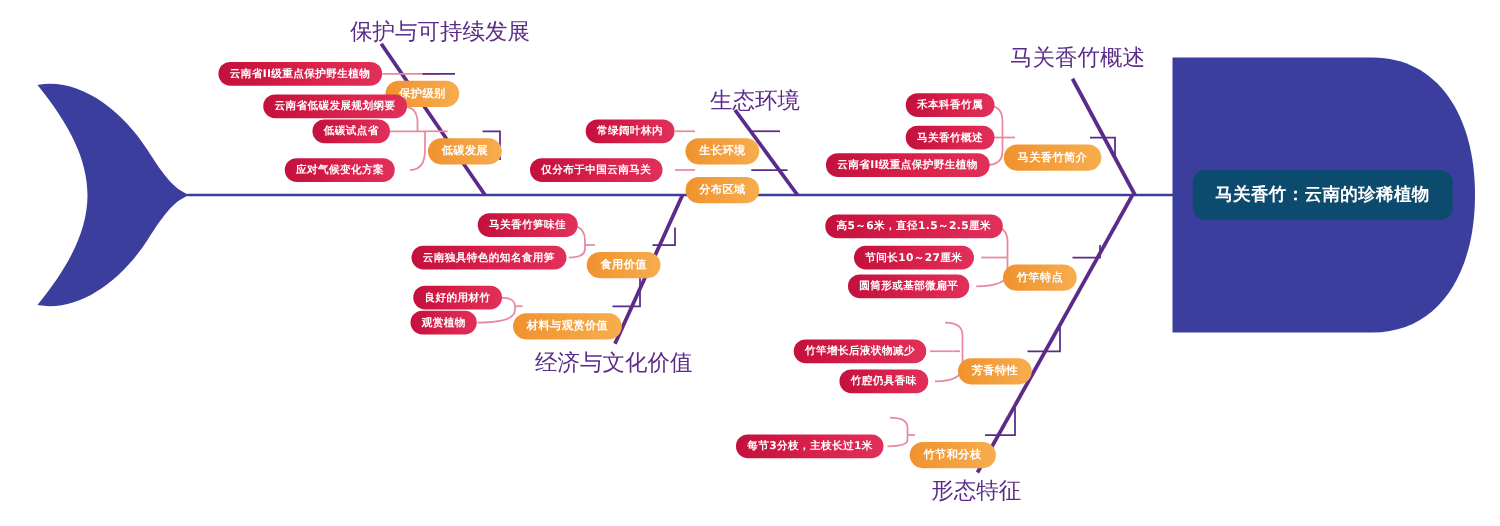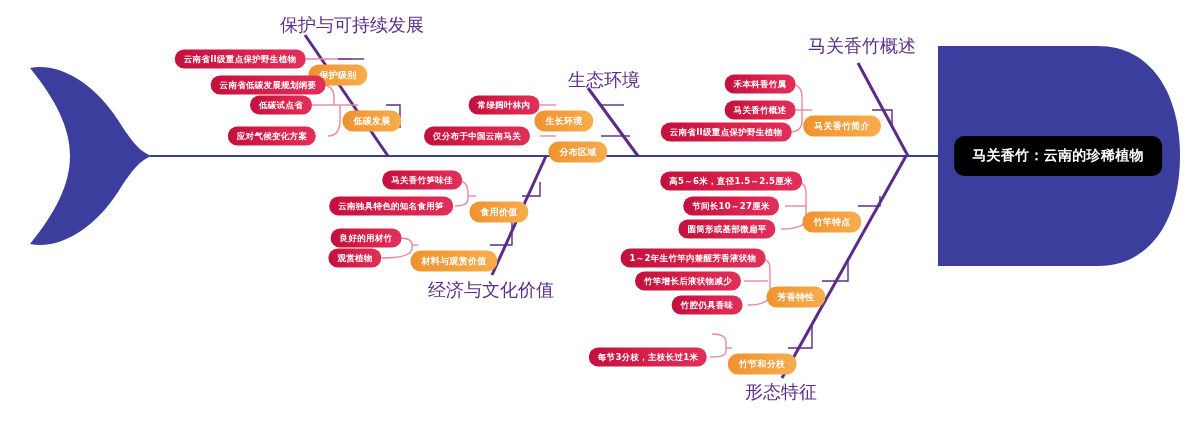--- a/index.html
+++ b/index.html
@@ -7,21 +7,21 @@
        font-family:"DejaVu Sans","Liberation Sans",sans-serif;}
   #stage{position:relative;width:1200px;height:421px;}
   #fishbone{position:absolute;left:0;top:0;width:1200px;height:421px;}
 
   .node{position:absolute;transform:translate(-50%,-50%);
         border-radius:14px;color:#ffffff;white-space:nowrap;
         display:flex;align-items:center;justify-content:center;
         text-align:center;letter-spacing:.3px;}
   .node.cause{background:#d71345;font-size:8.5px;height:19px;padding:0 9px;font-weight:bold;}
   .node.sub{background:#f5a33c;font-size:9px;height:21px;padding:0 11px;font-weight:bold;margin-top:16px;}
-  .node.head{background:#000000;font-size:14px;font-weight:bold;
+  .node.head{background:#0c4a6e;font-size:14px;font-weight:bold;
              height:40px;padding:0 18px;border-radius:10px;}
 
   .catlabel{position:absolute;transform:translate(-50%,-50%);
             color:#5b2b8a;font-size:18px;white-space:nowrap;font-weight:normal;}
 
   
   .node.cause{background:linear-gradient(90deg,#c3103c 0%,#d9214b 55%,#e0305a 100%);}
   .node.sub{background:linear-gradient(90deg,#f0922e 0%,#f7ad4e 100%);}
 </style>
 </head>
@@ -103,21 +103,21 @@
   <div class="node head" style="left:1058px;top:156px">马关香竹：云南的珍稀植物</div>
 
   <div class="node sub" style="left:338px;top:59px">保护级别</div>
   <div class="node cause" style="left:240px;top:59px">云南省II级重点保护野生植物</div>
 
   <div class="node sub" style="left:372px;top:105px">低碳发展</div>
   <div class="node cause" style="left:268px;top:85px">云南省低碳发展规划纲要</div>
   <div class="node cause" style="left:281px;top:105px">低碳试点省</div>
   <div class="node cause" style="left:272px;top:136px">应对气候变化方案</div>
 
-  <div class="node sub" style="left:564px;top:105px">生长环境</div>
+  <div class="node sub" style="left:578px;top:105px">生长环境</div>
   <div class="node cause" style="left:504px;top:105px">常绿阔叶林内</div>
 
   <div class="node sub" style="left:578px;top:136px">分布区域</div>
   <div class="node cause" style="left:477px;top:136px">仅分布于中国云南马关</div>
 
   <div class="node sub" style="left:842px;top:110px">马关香竹简介</div>
   <div class="node cause" style="left:760px;top:84px">禾本科香竹属</div>
   <div class="node cause" style="left:760px;top:110px">马关香竹概述</div>
   <div class="node cause" style="left:726px;top:132px">云南省II级重点保护野生植物</div>
 
@@ -128,20 +128,19 @@
   <div class="node sub" style="left:454px;top:245px">材料与观赏价值</div>
   <div class="node cause" style="left:366px;top:238px">良好的用材竹</div>
   <div class="node cause" style="left:355px;top:258px">观赏植物</div>
 
   <div class="node sub" style="left:832px;top:206px">竹竿特点</div>
   <div class="node cause" style="left:731px;top:181px">高5～6米，直径1.5～2.5厘米</div>
   <div class="node cause" style="left:731px;top:206px">节间长10～27厘米</div>
   <div class="node cause" style="left:727px;top:229px">圆筒形或基部微扁平</div>
 
   <div class="node sub" style="left:796px;top:281px">芳香特性</div>
-  <div class="node cause" style="left:693px;top:258px">1～2年生竹竿内兼醒芳香液状物</div>
   <div class="node cause" style="left:688px;top:281px">竹竿增长后液状物减少</div>
   <div class="node cause" style="left:707px;top:305px">竹腔仍具香味</div>
 
   <div class="node sub" style="left:762px;top:348px">竹节和分枝</div>
   <div class="node cause" style="left:648px;top:357px">每节3分枝，主枝长过1米</div>
 
 </div>
 
 </body></html>

